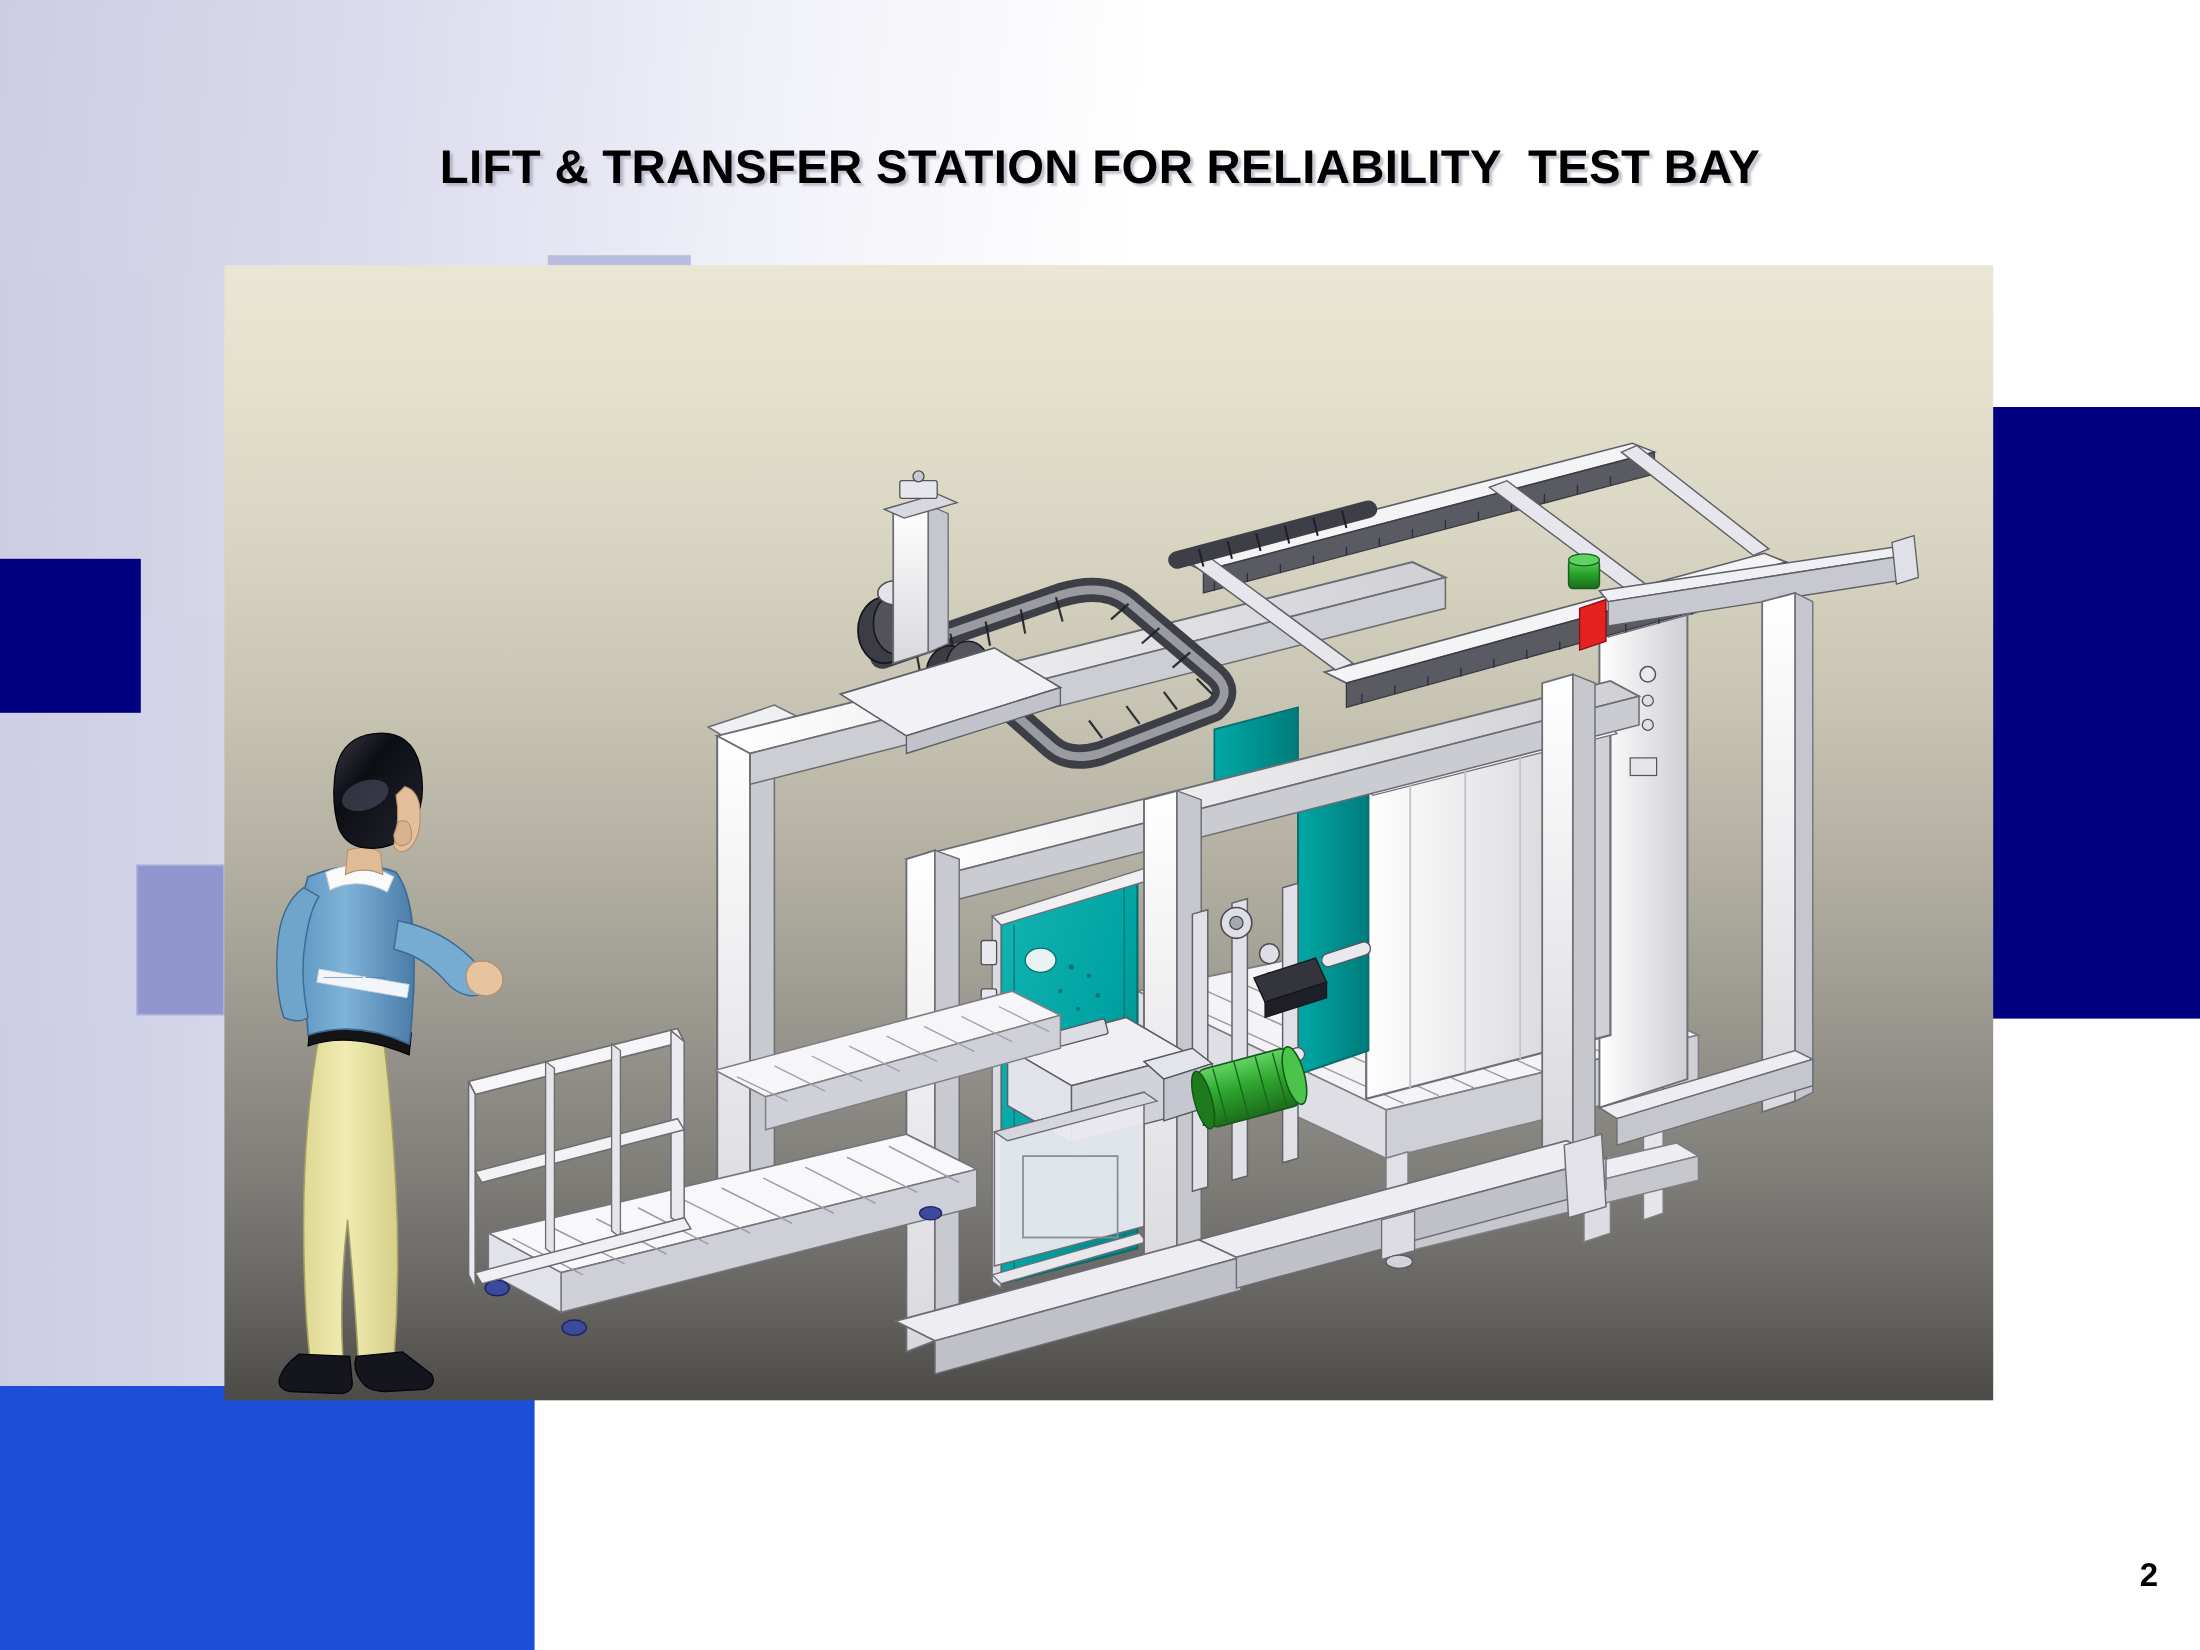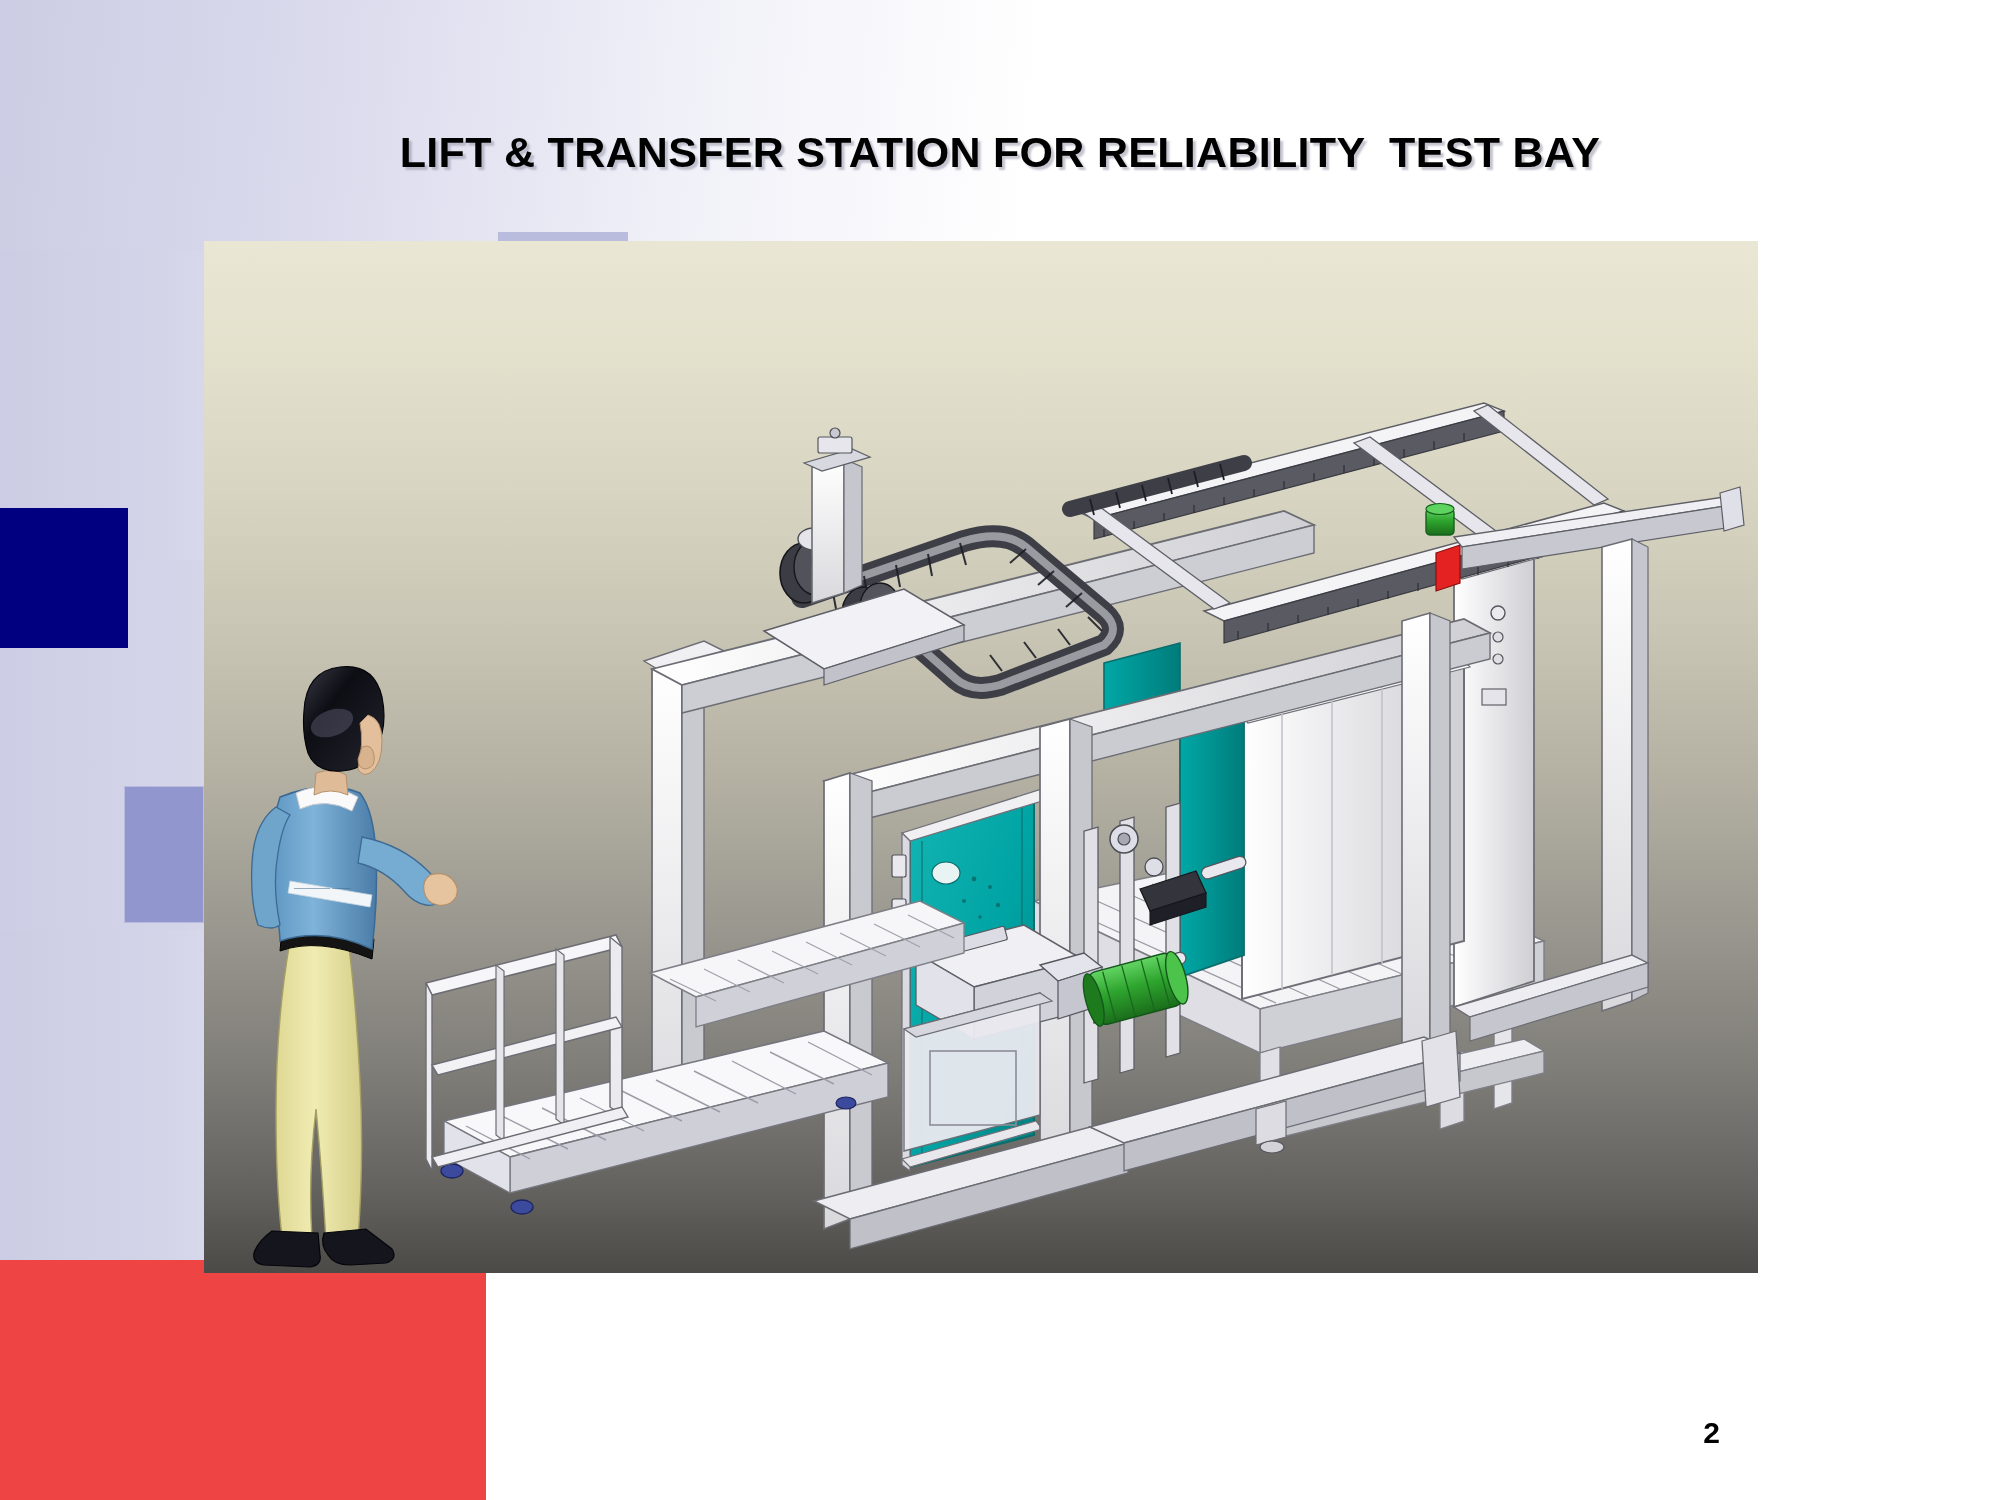--- a/index.html
+++ b/index.html
@@ -12,23 +12,23 @@
     height: 1500px;
     overflow: hidden;
     font-family: "Liberation Sans", sans-serif;
     position: relative;
   }
 
   
   #slide {
     position: absolute;
     left: 0; top: 0;
-    width: 1758px;
+    width: 2000px;
     height: 1500px;
-    background: #ef4444;
+    background: #1d4ed8;
     overflow: hidden;
   }
 
   
   .deco {
     position: absolute;
   }
 
   
   #bg-lavender-left {

